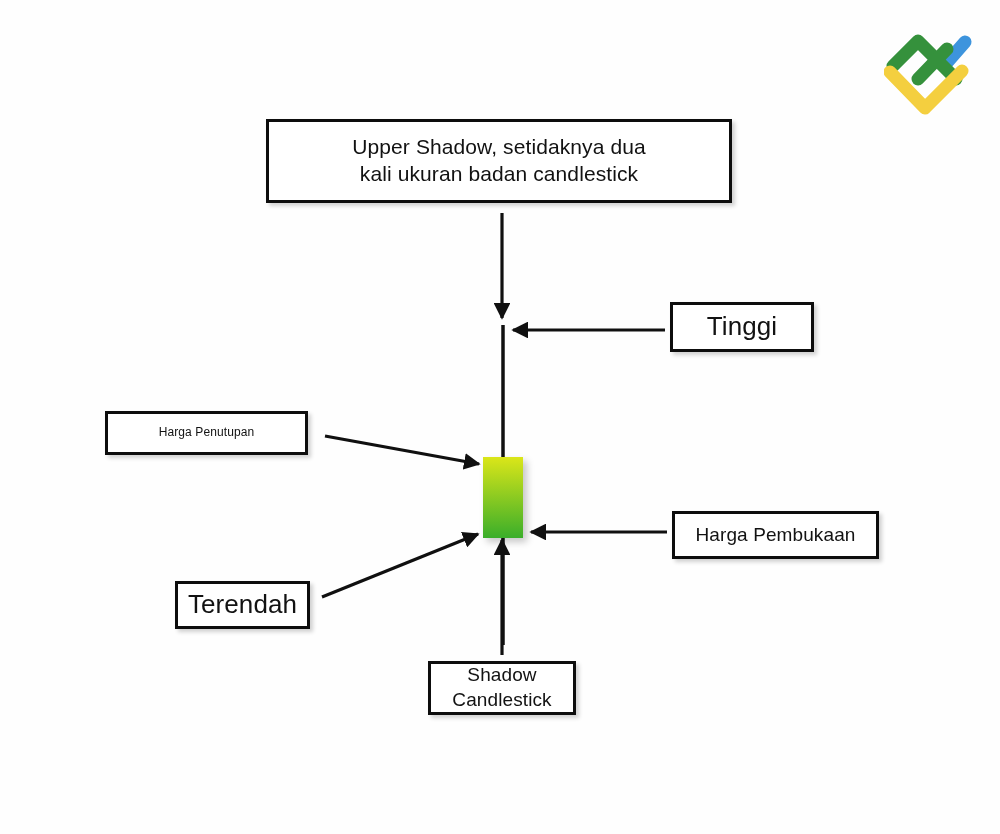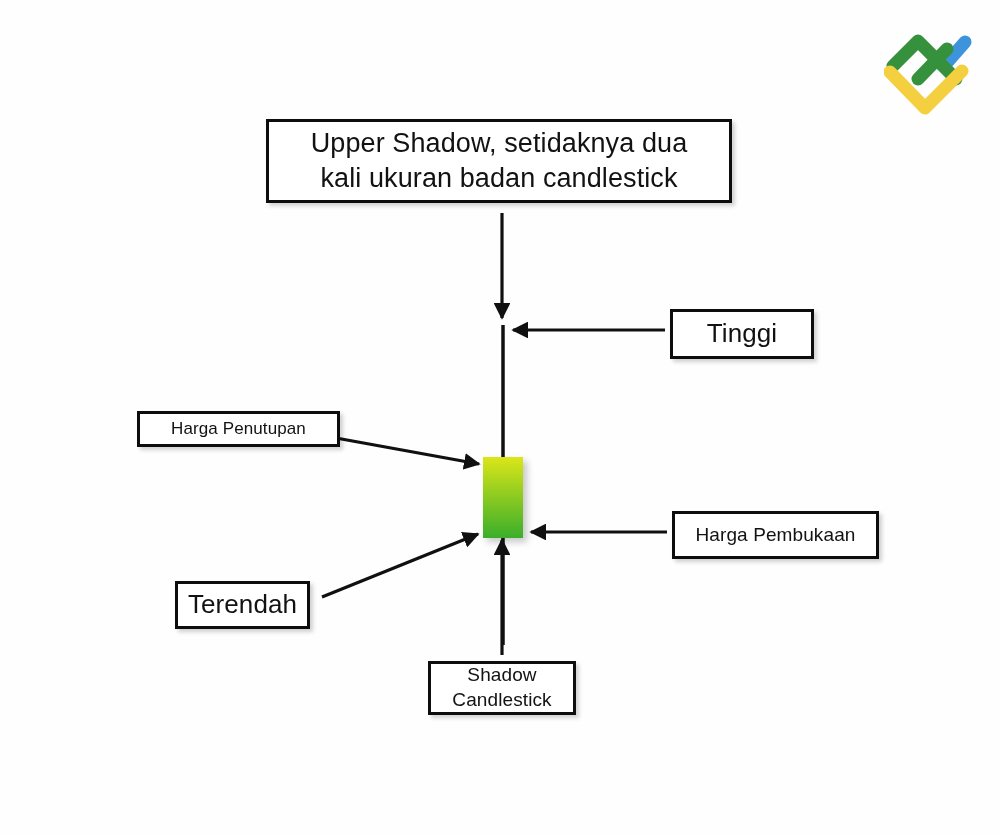--- a/index.html
+++ b/index.html
@@ -36,39 +36,38 @@
     white-space: pre-line;
     box-shadow: 3px 3px 4px rgba(0,0,0,0.18);
     letter-spacing: 0.1px;
   }
 
   #box-upper-shadow {
     left: 266px;
     top: 119px;
     width: 466px;
     height: 84px;
-    font-size: 27px;
+    font-size: 21px;
     padding: 0 14px;
   }
 
   #box-tinggi {
     left: 670px;
-    top: 309px;
+    top: 302px;
     width: 144px;
     height: 50px;
     font-size: 26px;
   }
 
   #box-harga-penutupan {
     left: 105px;
     top: 411px;
     width: 203px;
-    height: 36px;
-    font-size: 17px;
-    margin-left: 32px;
+    height: 44px;
+    font-size: 12px;
   }
 
   #box-harga-pembukaan {
     left: 672px;
     top: 511px;
     width: 207px;
     height: 48px;
     font-size: 19px;
   }
 

